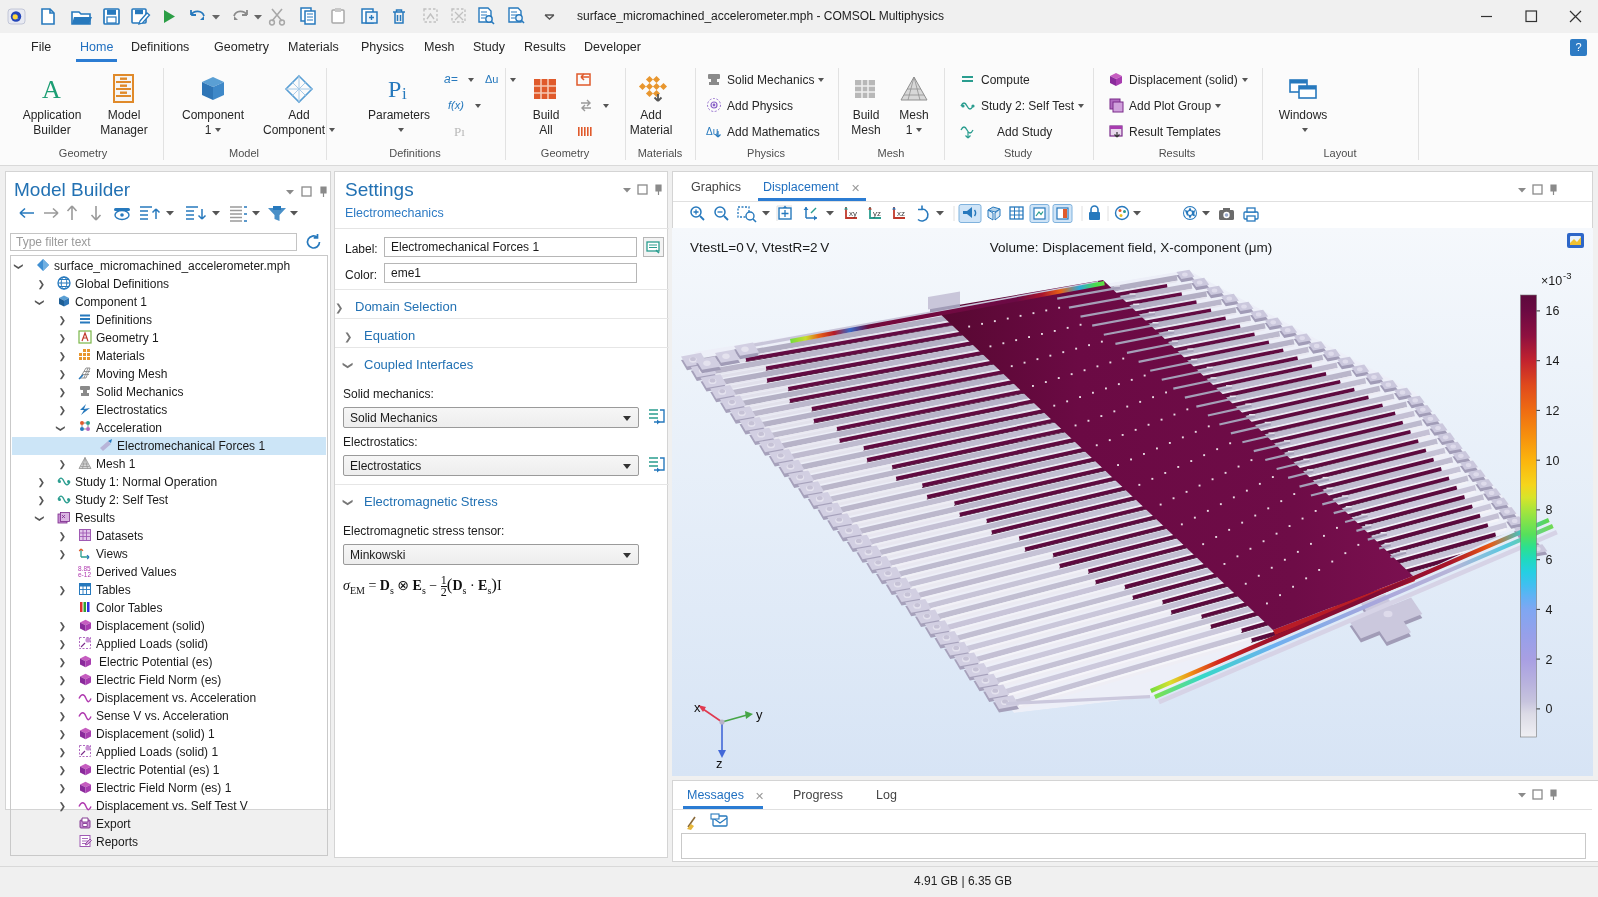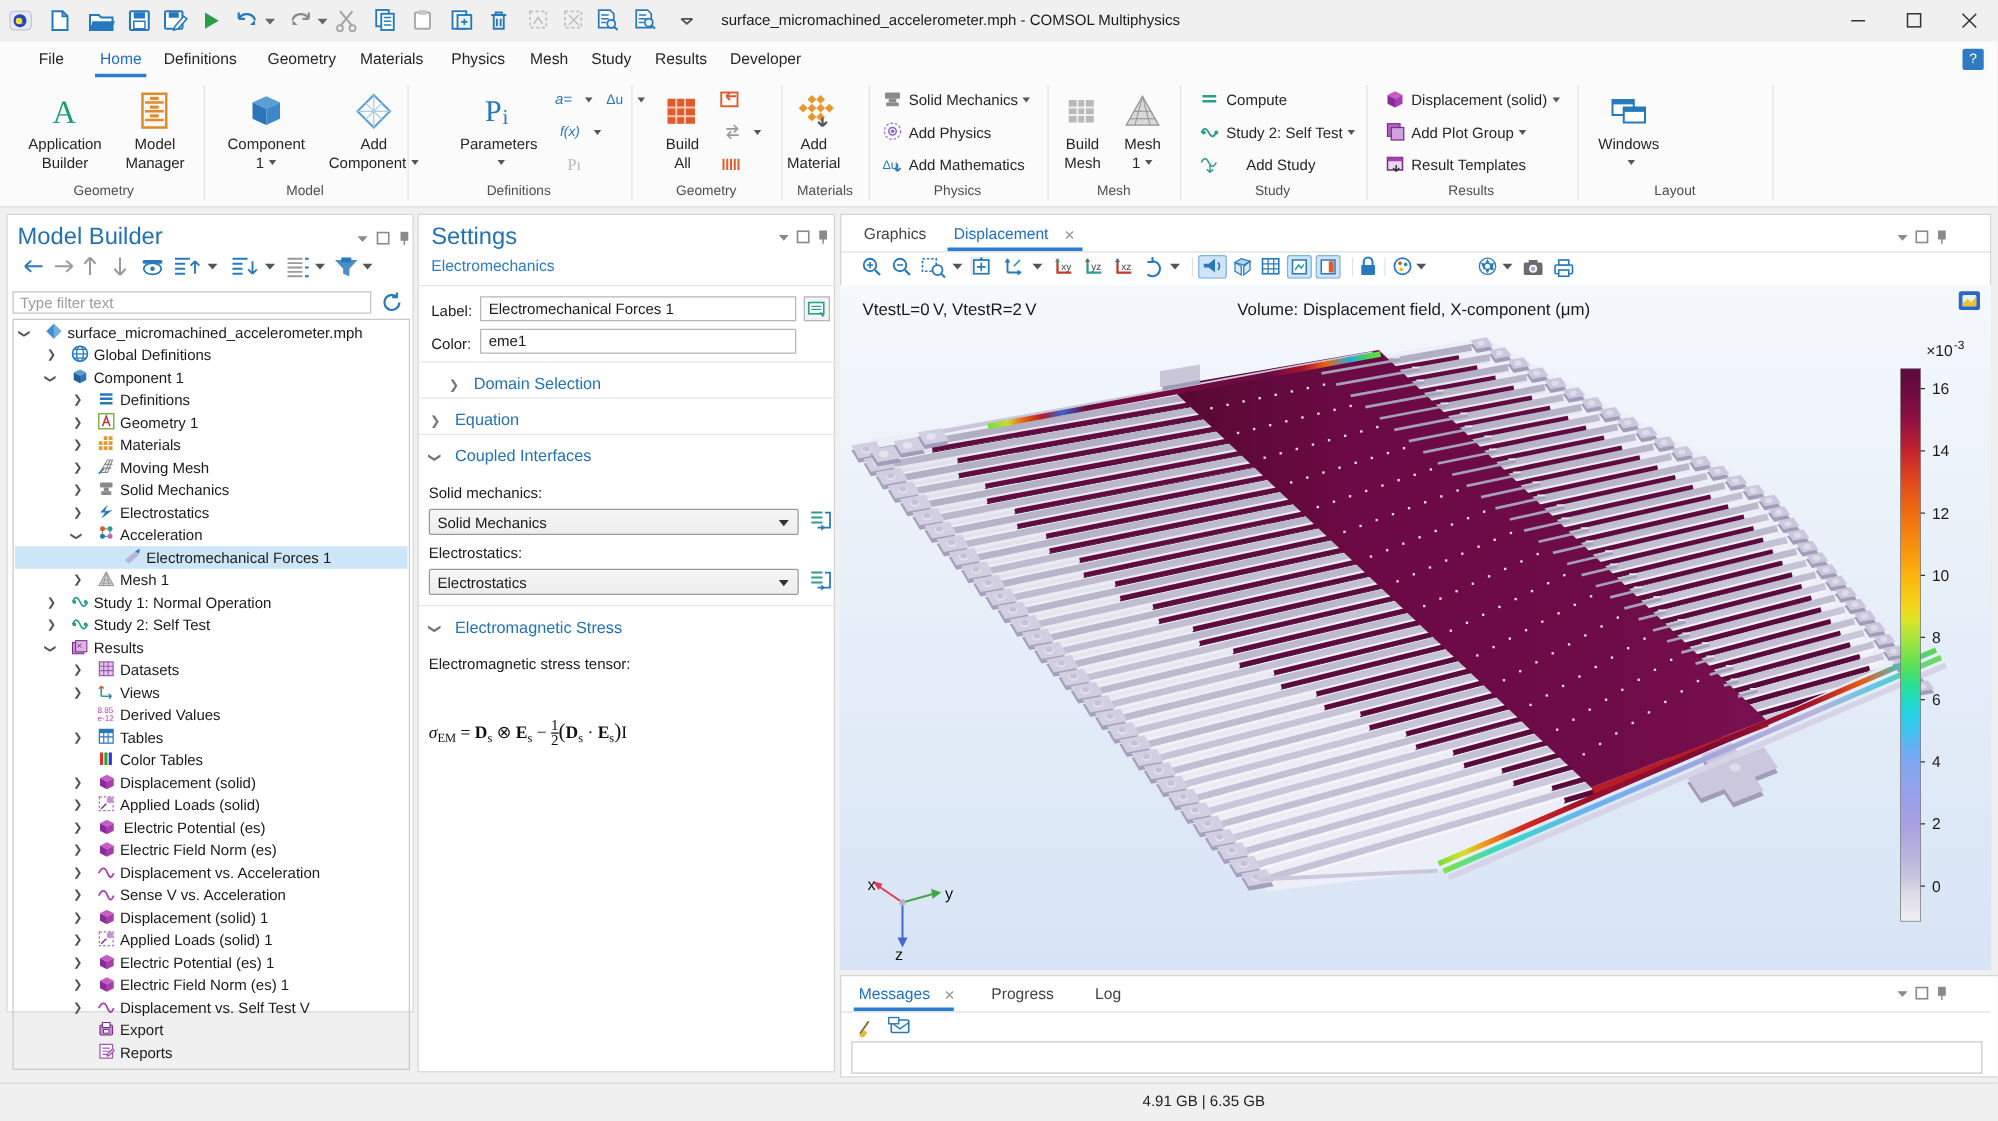--- a/index.html
+++ b/index.html
@@ -581,21 +581,21 @@
     <div class="slabel" style="left:10px;top:70px">Label:</div>
     <div class="sinput" style="left:49px;top:65px;width:253px">Electromechanical Forces 1</div>
     <div style="position:absolute;left:308px;top:65px;width:21px;height:20px;border:1px solid #b6b6b6;background:#f3f3f3"><svg width="19" height="18" viewBox="0 0 19 18" style="">
         <rect x="3" y="4" width="12" height="9" fill="#fff" stroke="#2a9d8f" stroke-width="1.3"></rect>
         <path d="M5 7 h8 M5 9.5 h8" stroke="#2a9d8f" stroke-width="1"></path>
         <path d="M12 12 l3 3" stroke="#2a9d8f" stroke-width="1.5"></path>
       </svg></div>
     <div class="slabel" style="left:10px;top:96px">Color:</div>
     <div class="sinput" style="left:49px;top:91px;width:253px">eme1</div>
     <div style="position:absolute;left:0;top:117px;width:334px;height:1px;background:#e6e6e6"></div>
-    <div class="sechead" style="left:24px;top:127px"><span class="sc">❯</span> Domain Selection</div>
+    <div class="sechead" style="left:0;top:127px"><span class="sc">❯</span> Domain Selection</div>
     <div style="position:absolute;left:0;top:146px;width:334px;height:1px;background:#e6e6e6"></div>
     <div class="sechead" style="left:9px;top:156px"><span class="sc">❯</span> Equation</div>
     <div style="position:absolute;left:0;top:175px;width:334px;height:1px;background:#e6e6e6"></div>
     <div class="sechead" style="left:9px;top:185px"><span class="sc" style="display:inline-block;transform:rotate(90deg)">❯</span> Coupled Interfaces</div>
     <div class="slabel" style="left:8px;top:215px">Solid mechanics:</div>
     <div class="sdrop" style="left:8px;top:235px;width:296px">Solid Mechanics</div>
     <div style="position:absolute;left:312px;top:235px"><svg width="20" height="20" viewBox="0 0 20 20" style="">
         <path d="M2 3 h9 M2 7 h9 M2 11 h9" stroke="#2a9d8f" stroke-width="1.6"></path>
         <path d="M13 3 l4 0 0 12 -10 0" fill="none" stroke="#2779bd" stroke-width="1.4"></path>
         <path d="M13 15 l-3 -2.5 v5 z" fill="#2779bd"></path>
@@ -603,20 +603,21 @@
     <div class="slabel" style="left:8px;top:263px">Electrostatics:</div>
     <div class="sdrop" style="left:8px;top:283px;width:296px">Electrostatics</div>
     <div style="position:absolute;left:312px;top:283px"><svg width="20" height="20" viewBox="0 0 20 20" style="">
         <path d="M2 3 h9 M2 7 h9 M2 11 h9" stroke="#2a9d8f" stroke-width="1.6"></path>
         <path d="M13 3 l4 0 0 12 -10 0" fill="none" stroke="#2779bd" stroke-width="1.4"></path>
         <path d="M13 15 l-3 -2.5 v5 z" fill="#2779bd"></path>
       </svg></div>
     <div style="position:absolute;left:0;top:312px;width:334px;height:1px;background:#e6e6e6"></div>
     <div class="sechead" style="left:9px;top:322px"><span class="sc" style="display:inline-block;transform:rotate(90deg)">❯</span> Electromagnetic Stress</div>
     <div class="slabel" style="left:8px;top:352px">Electromagnetic stress tensor:</div>
+    <div class="sdrop" style="left:8px;top:372px;width:296px">Minkowski</div>
     <div style="position:absolute;left:8px;top:403px;font-size:14px;color:#111;font-family:'Liberation Serif',serif"><i>σ</i><sub style="font-size:10px">EM</sub> = <b>D</b><sub style="font-size:10px">s</sub> ⊗ <b>E</b><sub style="font-size:10px">s</sub> − <span style="display:inline-block;vertical-align:-6px;text-align:center;line-height:11px;font-size:12px">1<br><span style="display:block;border-top:1px solid #111">2</span></span><span style="font-size:17px">(</span><b>D</b><sub style="font-size:10px">s</sub> · <b>E</b><sub style="font-size:10px">s</sub><span style="font-size:17px">)</span>I</div>
   </div>
 <div class="panel" style="left:672px;top:171px;width:921px;height:605px">
     <div class="gtab" style="left:18px;top:8px">Graphics</div>
     <div class="gtab active" style="left:90px;top:8px">Displacement</div>
     <div style="position:absolute;left:178px;top:10px;font-size:11px;color:#999">✕</div>
     <div style="position:absolute;left:85px;top:26px;width:108px;height:2.5px;background:#2b7cd3"></div>
     <div class="picons" style="left:845px;top:12px"><svg width="40" height="12" viewBox="0 0 40 12" style="">
         <path d="M0 4 l4 4.5 4 -4.5 z" fill="#8a8a8a"></path>
         <rect x="15" y="1" width="9" height="9" fill="none" stroke="#8a8a8a" stroke-width="1.3"></rect>

